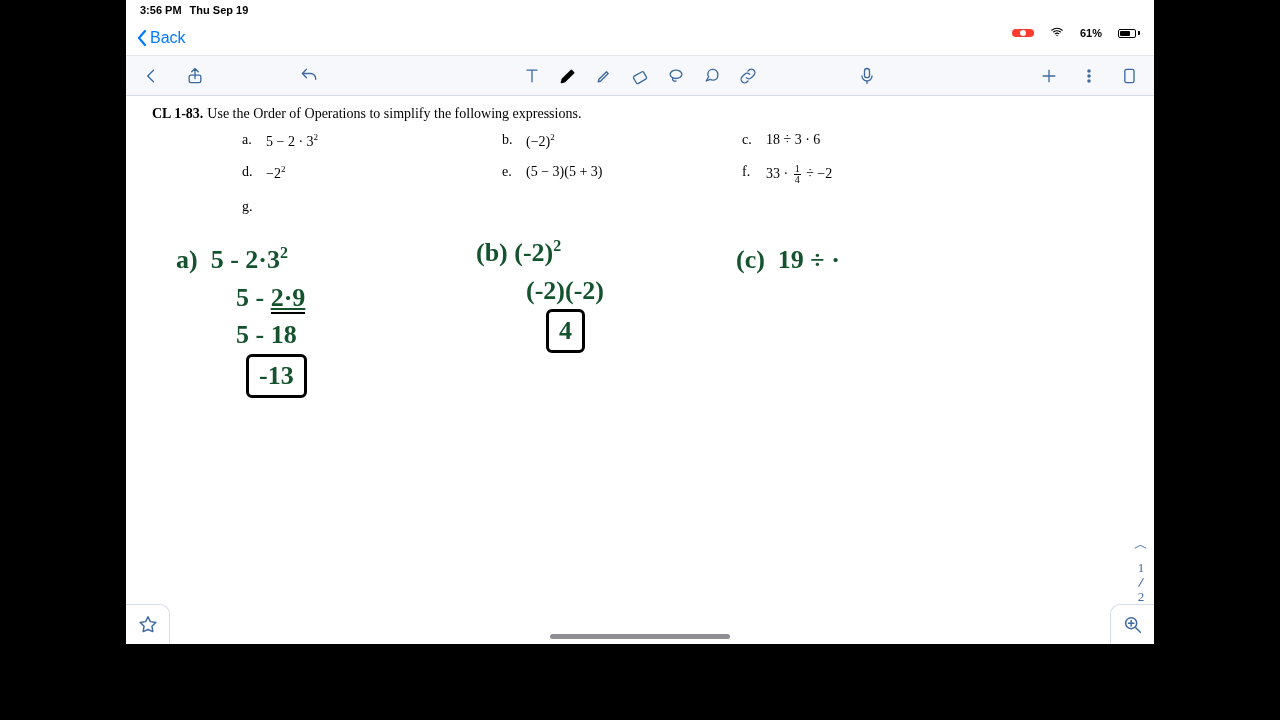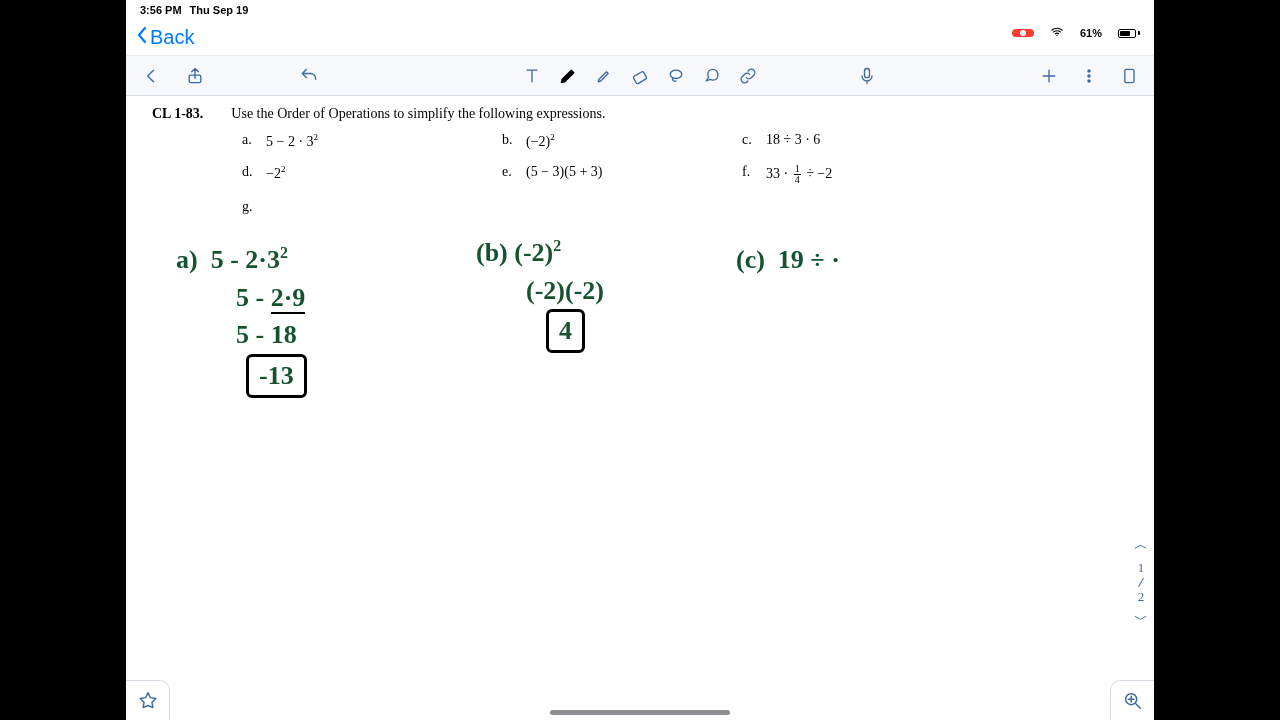--- a/index.html
+++ b/index.html
@@ -9,21 +9,21 @@
     background: #000;
     font-family: -apple-system, BlinkMacSystemFont, "Helvetica Neue", sans-serif;
     position: relative;
     overflow: hidden;
   }
   .device-frame {
     position: absolute;
     left: 126px;
     top: 0;
     width: 1028px;
-    height: 720px;
+    height: 644px;
     background: #fff;
     display: flex;
     flex-direction: column;
   }
   
   .status-bar {
     height: 20px;
     display: flex;
     align-items: center;
     justify-content: space-between;
@@ -52,22 +52,23 @@
   
   .nav-bar {
     height: 36px;
     display: flex;
     align-items: center;
     padding: 0 10px;
     border-bottom: 1px solid #e5e5ea;
   }
   .back-btn {
     color: #007aff;
-    font-size: 20px;
+    font-size: 16px;
     display: inline-flex;
+    align-items: center;
     gap: 2px;
     cursor: pointer;
   }
   
   .toolbar {
     height: 40px;
     background: #f6f8fb;
     border-bottom: 1px solid #d7dde6;
     display: flex;
     align-items: center;
@@ -83,21 +84,21 @@
   .tb-icon.active { color:#000; }
   .tb-icon svg { width:20px; height:20px; stroke:currentColor; fill:none; stroke-width:1.6; stroke-linecap:round; stroke-linejoin:round;}
   
   .content {
     flex: 1;
     position: relative;
     padding: 10px 26px 0 26px;
     font-family: "Times New Roman", serif;
     color: #000;
   }
-  .problem-head { display:flex; gap:28px; font-size:14px; margin-bottom:10px; }
+  .problem-head { display:flex; gap:4px; font-size:14px; margin-bottom:10px; }
   .problem-id { font-weight:bold; }
   .problem-grid {
     margin-left: 90px;
     display: grid;
     grid-template-columns: 260px 240px 240px;
     row-gap: 14px;
     font-size: 14px;
   }
   .pitem { display:flex; gap:10px; align-items:flex-start; }
   .plabel { width:14px; }
@@ -111,21 +112,21 @@
     font-weight: bold;
     color: #14532d;
     position: absolute;
     font-size: 26px;
     line-height: 1.45;
     white-space: nowrap;
   }
   .hsup { font-size:16px; vertical-align:super;}
   .hline { display:block; }
   .boxed { border:3px solid #000; border-radius:6px; padding:0 10px; display:inline-block; }
-  .under { border-bottom:2.5px solid #000; }
+  .under { border-bottom:2.5px solid #000;text-decoration:underline; }
   
   .page-nav {
     position:absolute;
     right:6px;
     top:440px;
     display:flex;
     flex-direction:column;
     align-items:center;
     gap:6px;
     color:#3c6aa0;

